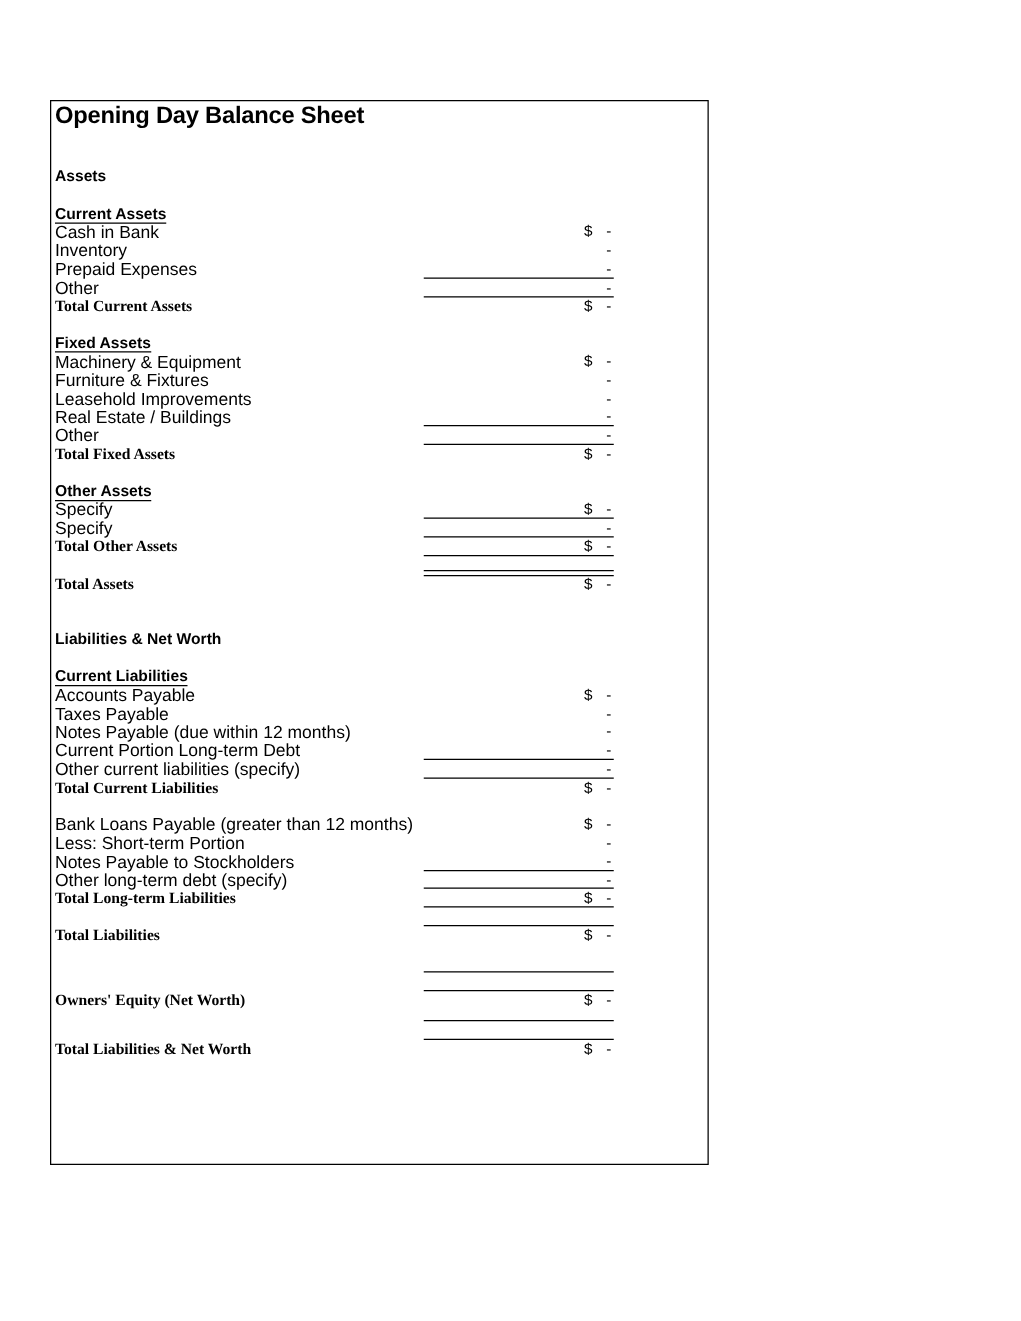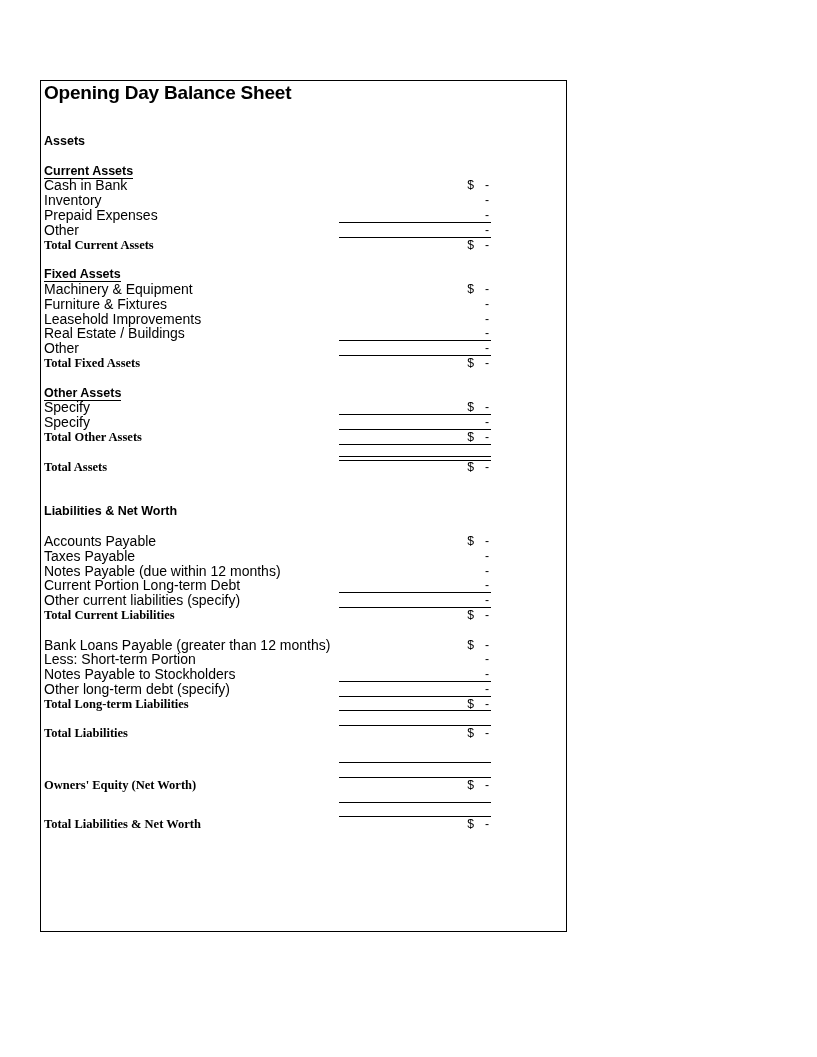--- a/index.html
+++ b/index.html
@@ -299,20 +299,23 @@
           </span>
       </div>
     </div>
 
     <div class="sp-30"></div>
 
     <div class="sec-head">Liabilities &amp; Net Worth</div>
 
     <div class="sp-14"></div>
 
+    <div class="grp-head">
+      <span>Current Liabilities</span>
+    </div>
 
     <div class="row">
       <div class="label">Accounts Payable</div>
       <div class="valcell">
         <span class="amt">
             <span class="cur">$</span>
             <span>-</span>
           </span>
       </div>
     </div>

